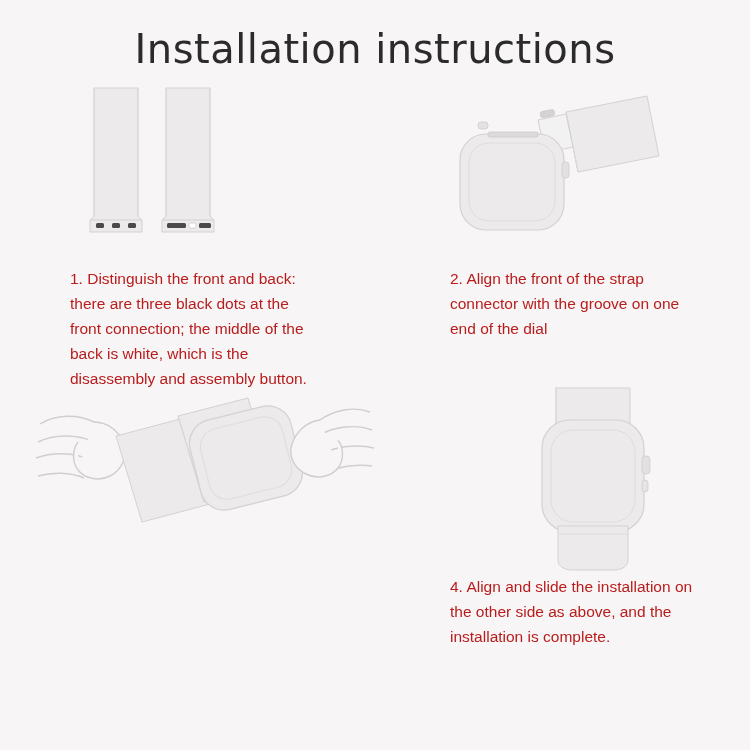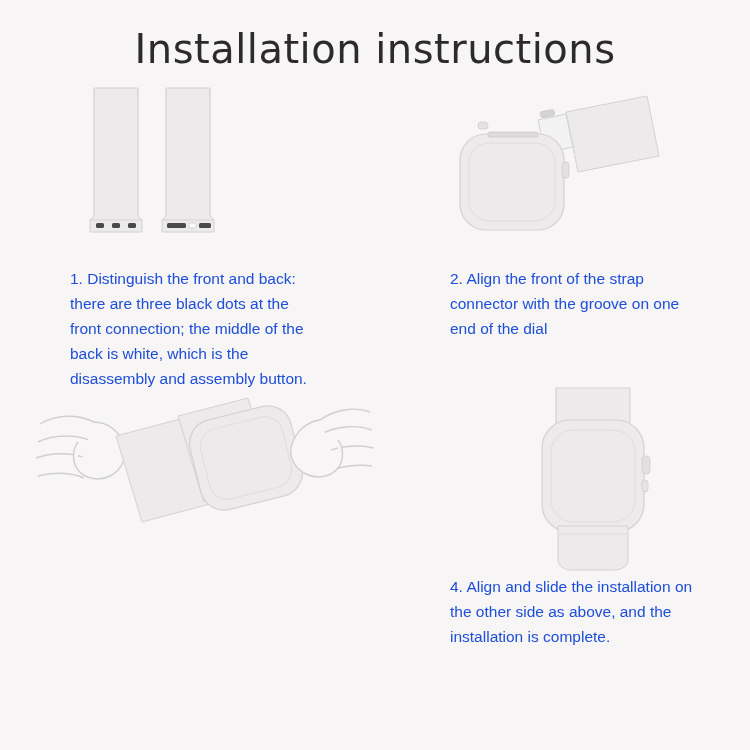--- a/index.html
+++ b/index.html
@@ -44,21 +44,21 @@
     display: flex;
     flex-direction: column;
   }
   .art {
     height: 176px;
     position: relative;
   }
   .caption {
     font-size: 15.5px;
     line-height: 25px;
-    color: #1d4ed8;
+    color: #b91c1c;
     white-space: pre-line;
   }
   .cell-1 .caption, .cell-2 .caption { margin-top: 6px; }
   .cell-3 .caption, .cell-4 .caption { margin-top: 14px; }
   .cell-1 .caption { padding-left: 36px; }
   .cell-2 .caption { padding-left: 8px; }
   .cell-3 .caption { padding-left: 36px; }
   .cell-4 .caption { padding-left: 8px; }
 
   svg { display: block; }

